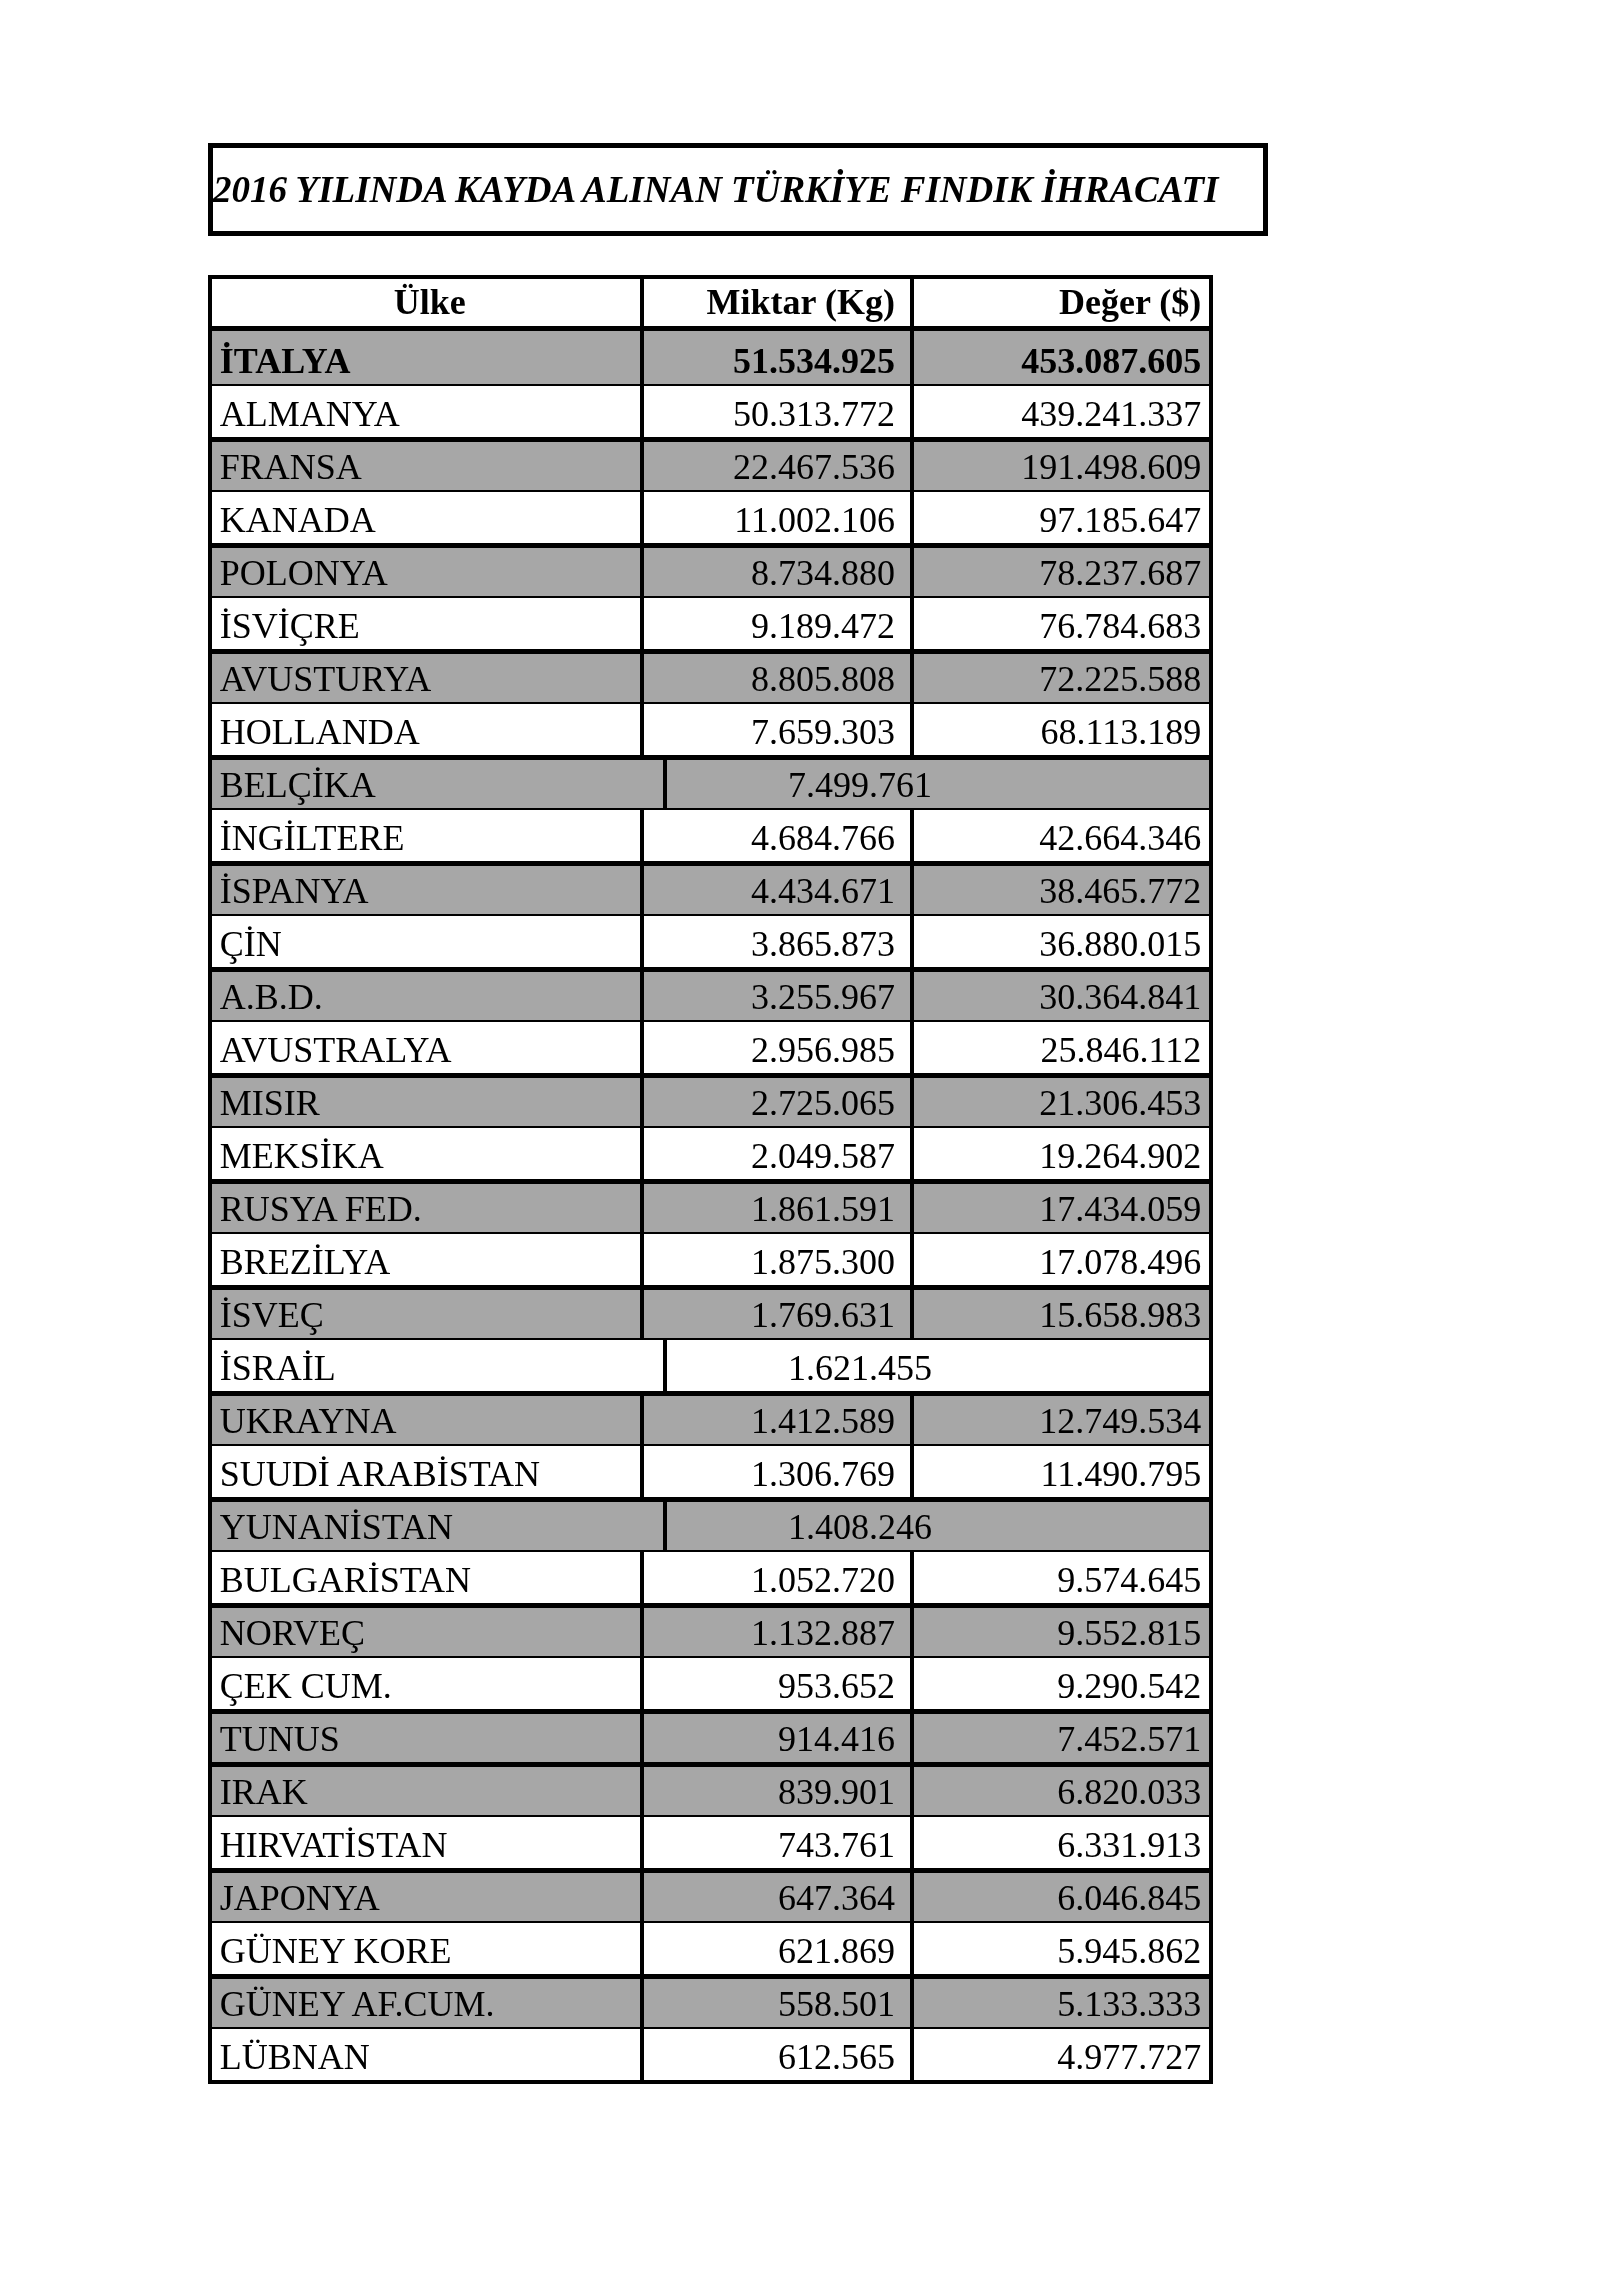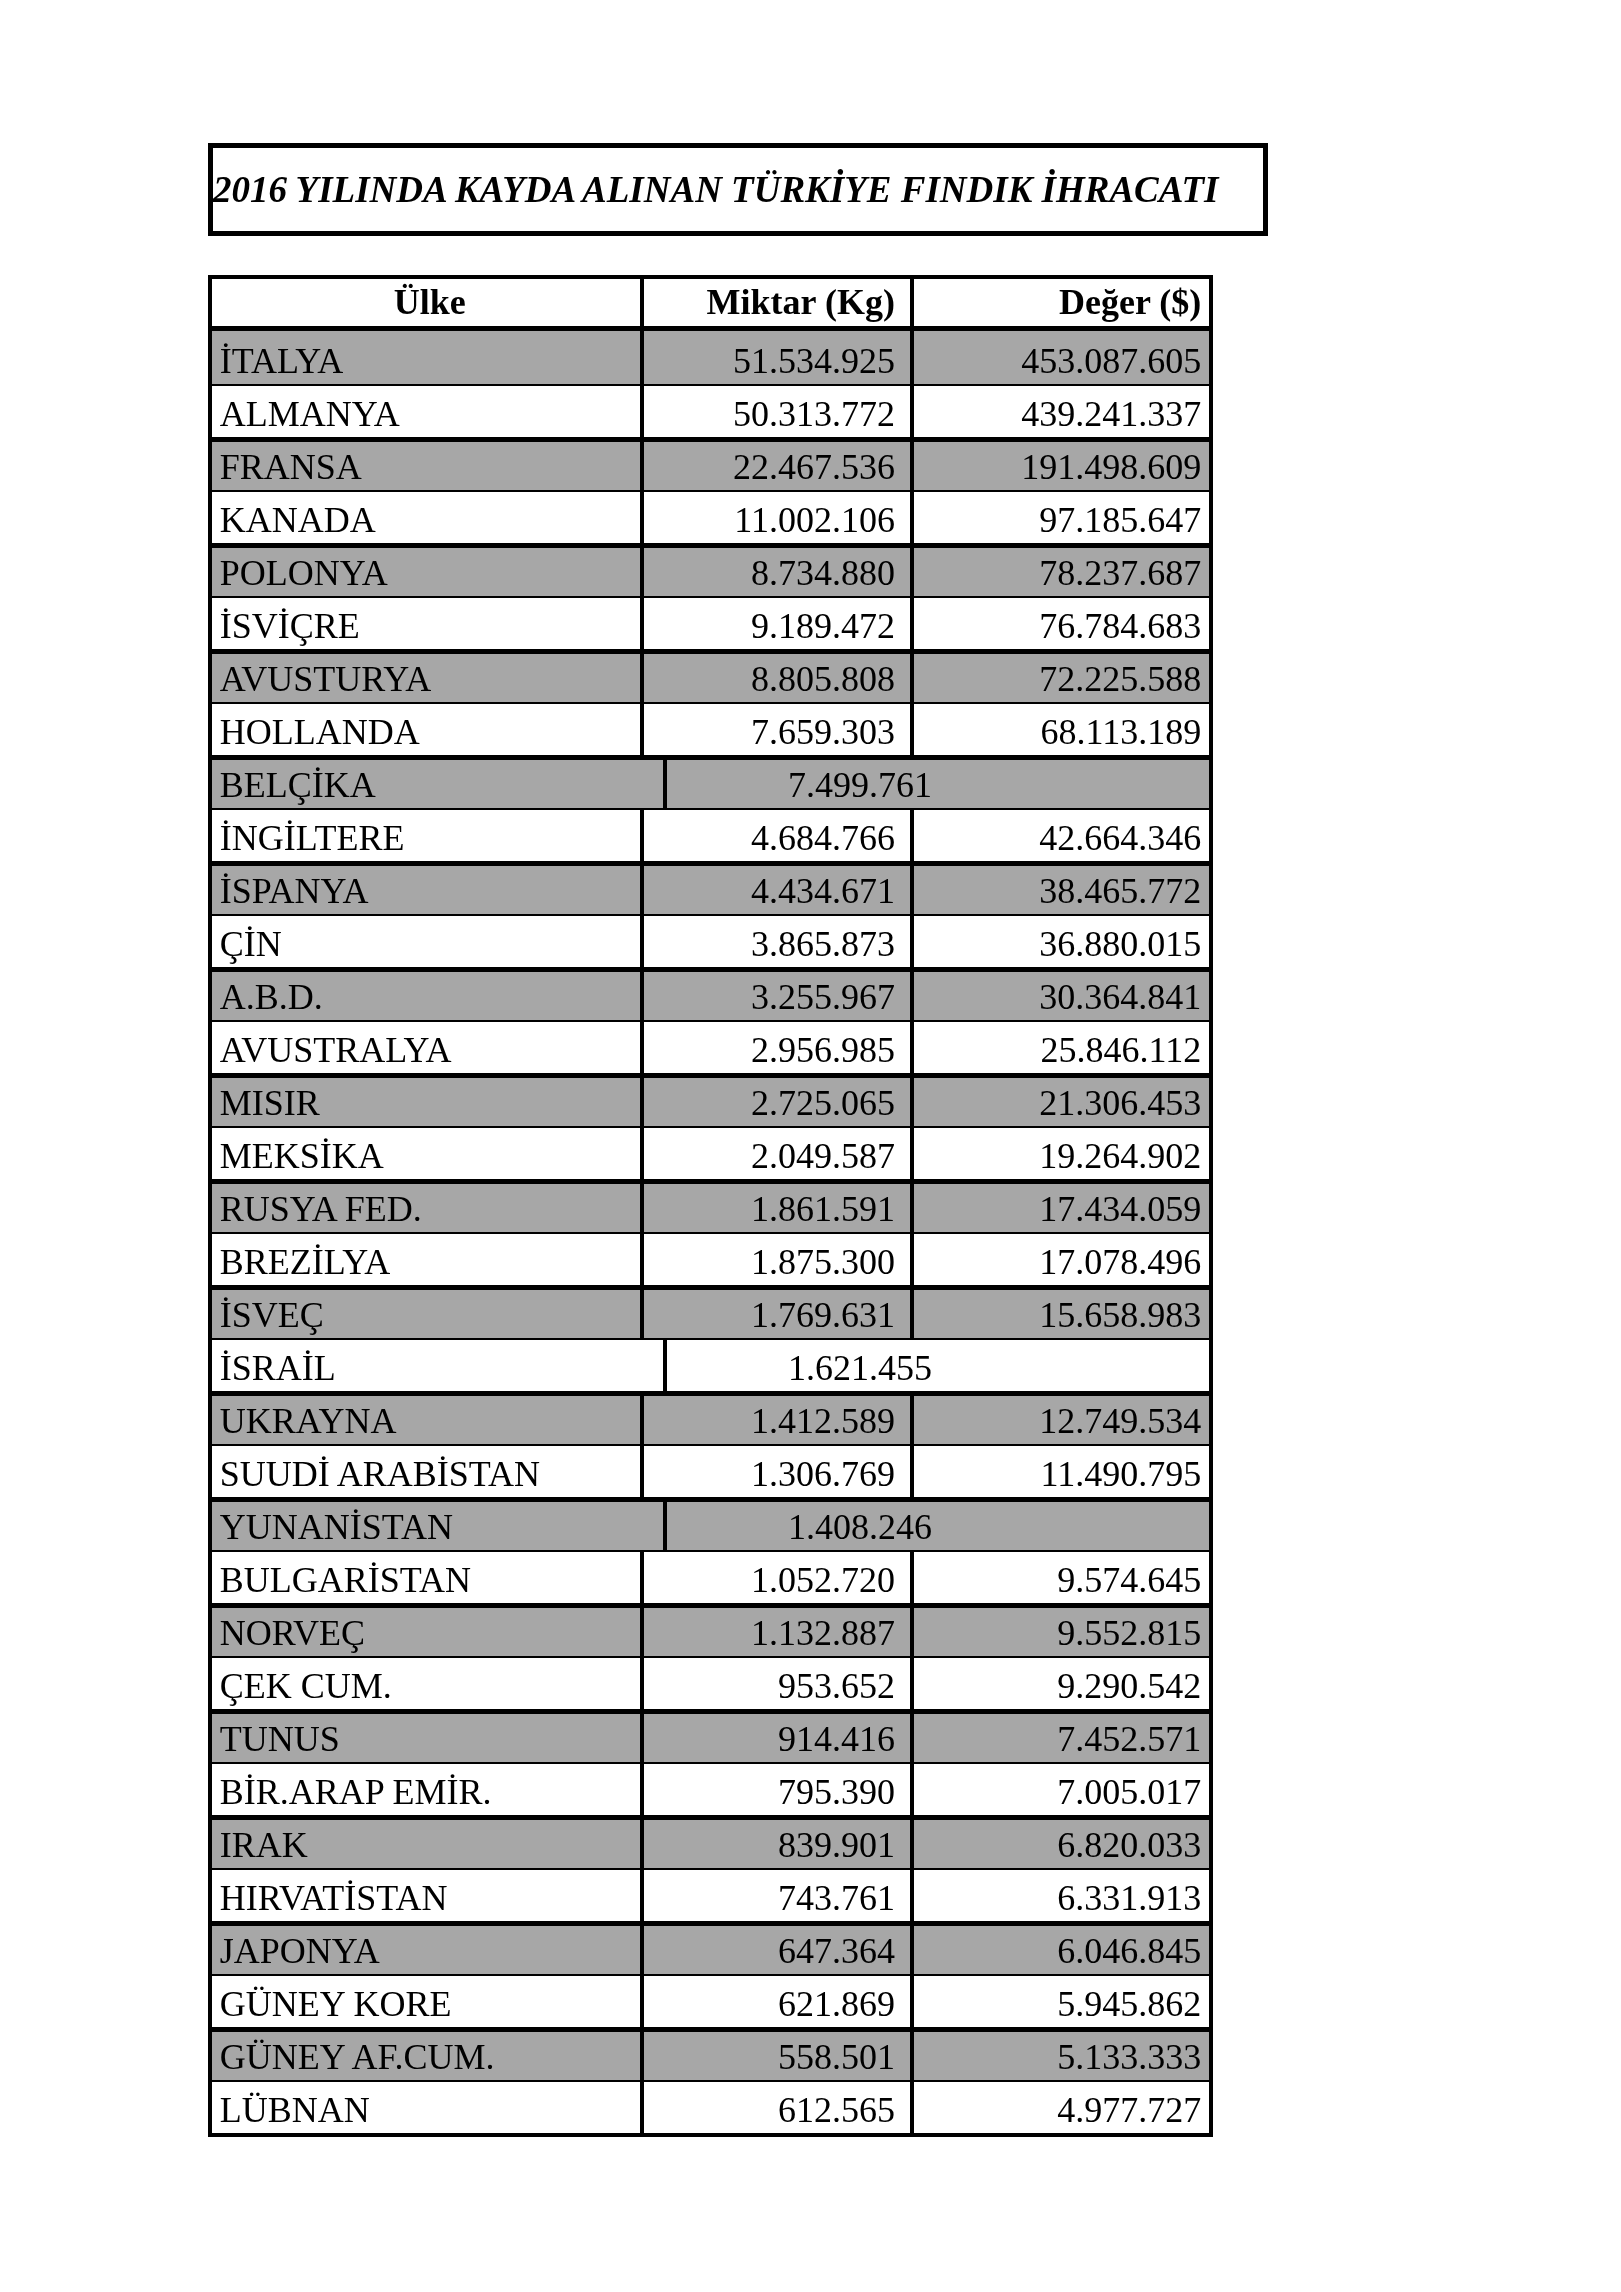--- a/index.html
+++ b/index.html
@@ -46,21 +46,21 @@
     font-weight: bold;
     padding: 0;
   }
   .row {
     display: flex;
     height: 53px;
     box-sizing: border-box;
   }
   .row.gray { background: #a7a7a7; border-top: 5.9px solid #000; }
   .row.white { background: #ffffff; border-top: 2.9px solid #000; }
-  #rows .row:first-child { border-top: 0; }
+  #rows .row:first-child { border-top: 0; font-weight: bold; }
   .cell {
     box-sizing: border-box;
     display: flex;
     align-items: flex-end;
     font-size: 36px;
     line-height: 1.05;
     padding-bottom: 2.9px;
     overflow: hidden;
     white-space: nowrap;
   }
@@ -207,25 +207,20 @@
       <div class="row white">
         <div class="cell country">ÇEK CUM.</div>
         <div class="cell amount">953.652</div>
         <div class="cell value">9.290.542</div>
       </div>
       <div class="row gray">
         <div class="cell country">TUNUS</div>
         <div class="cell amount">914.416</div>
         <div class="cell value">7.452.571</div>
       </div>
-      <div class="row white">
-        <div class="cell country">BİR.ARAP EMİR.</div>
-        <div class="cell amount">795.390</div>
-        <div class="cell value">7.005.017</div>
-      </div>
       <div class="row gray">
         <div class="cell country">IRAK</div>
         <div class="cell amount">839.901</div>
         <div class="cell value">6.820.033</div>
       </div>
       <div class="row white">
         <div class="cell country">HIRVATİSTAN</div>
         <div class="cell amount">743.761</div>
         <div class="cell value">6.331.913</div>
       </div>

